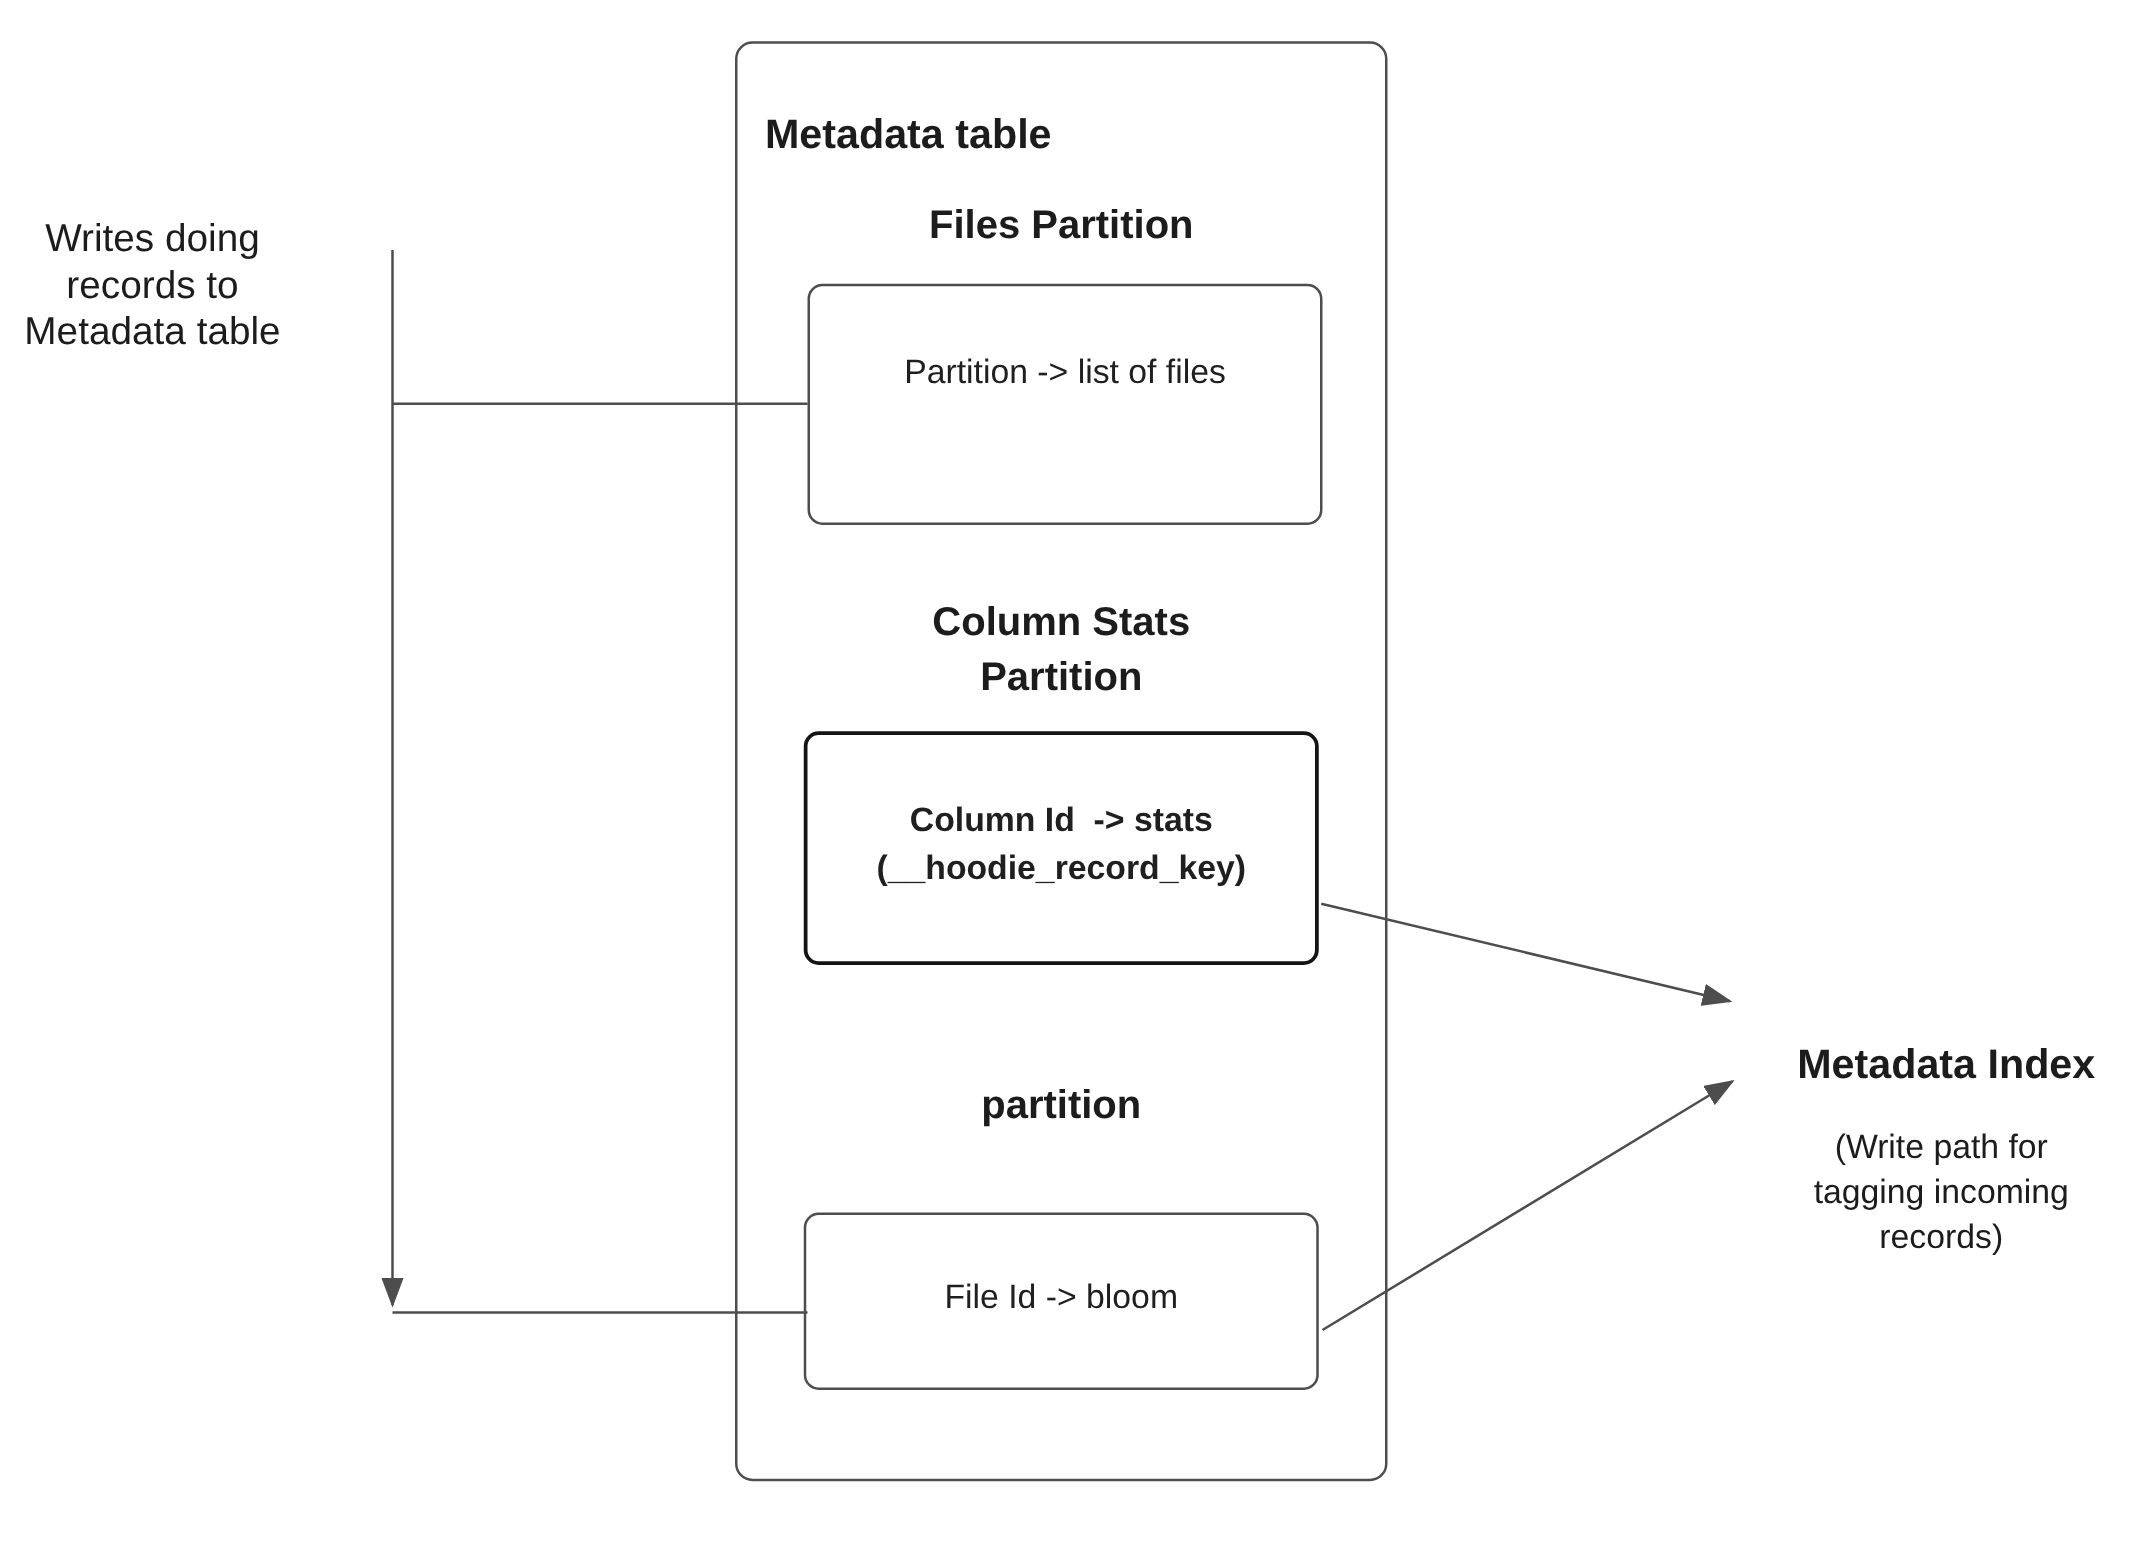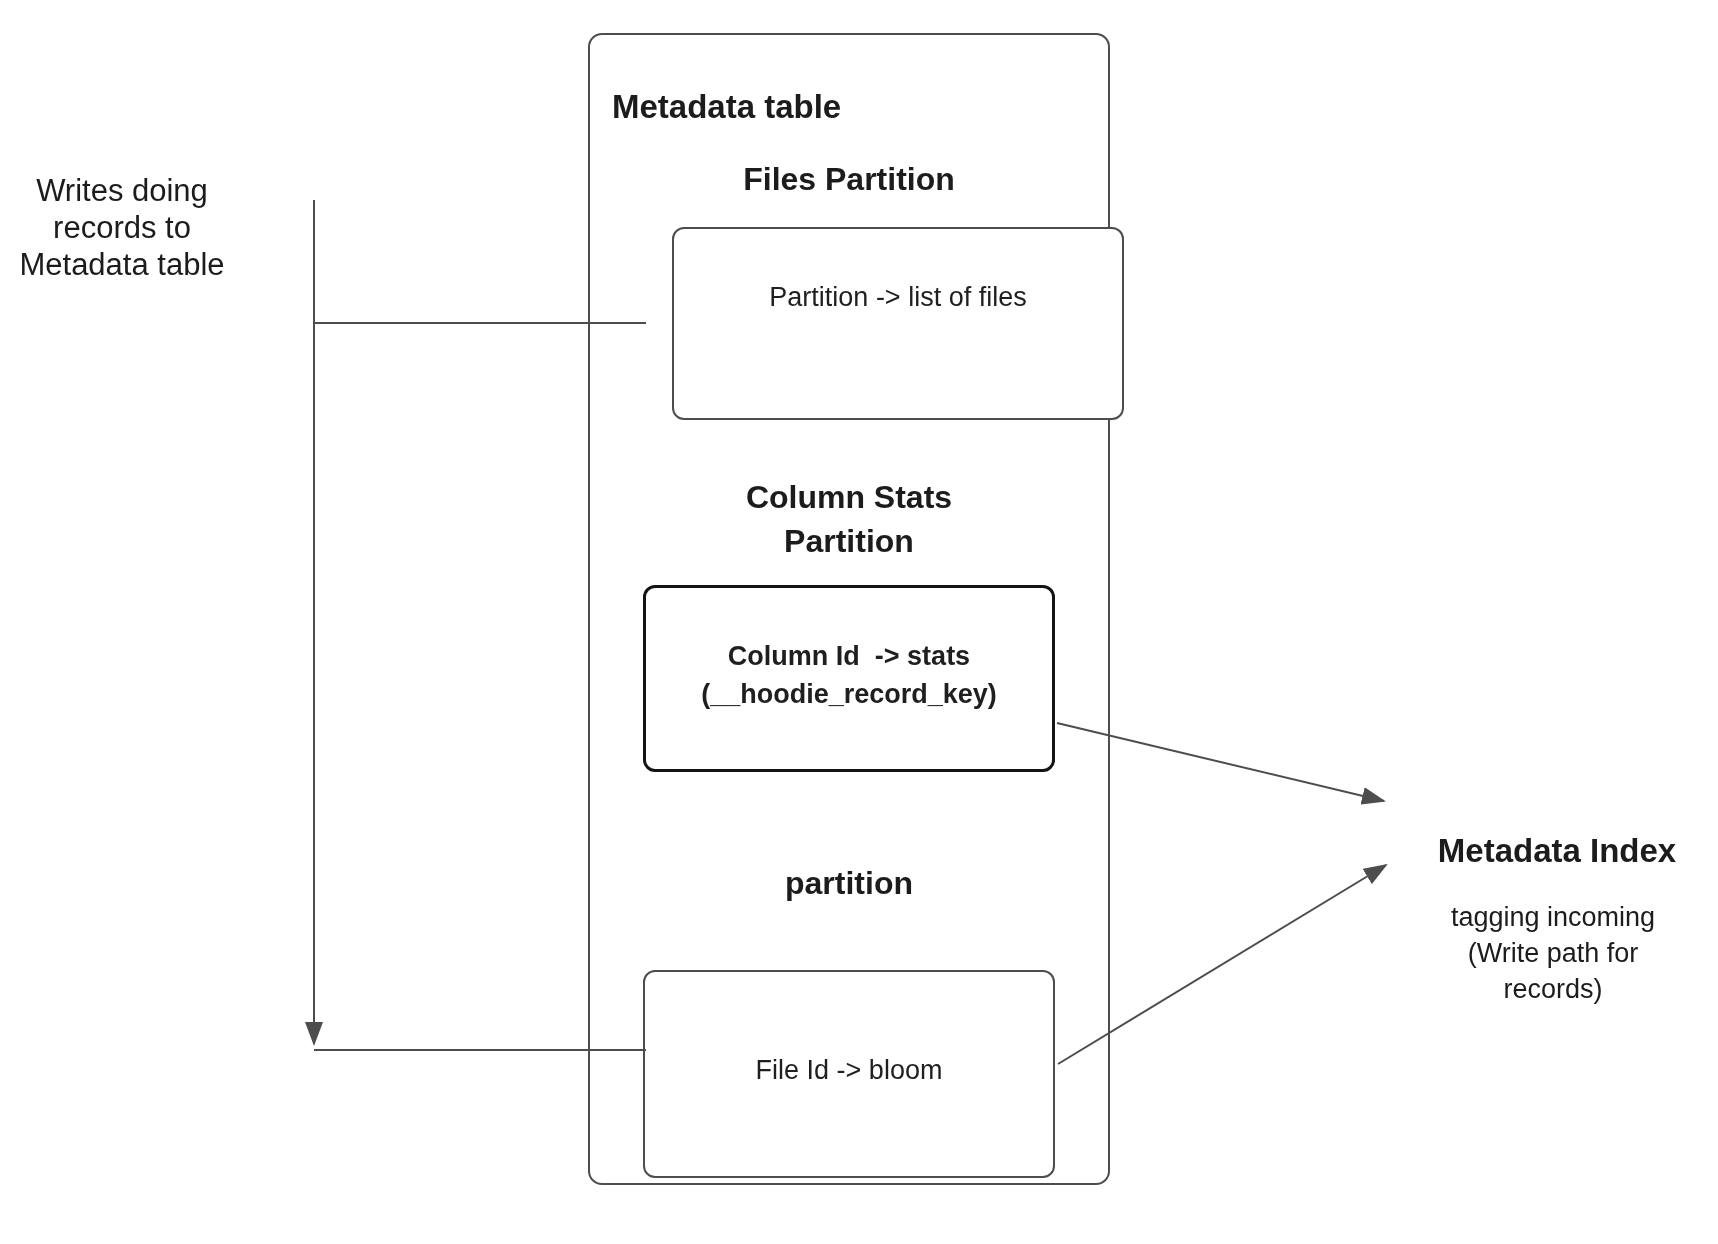--- a/index.html
+++ b/index.html
@@ -57,49 +57,49 @@
     <span class="line">records to</span>
     <span class="line">Metadata table</span>
   </div>
 
   <div class="box outer-box" style="left: 588px; top: 33px; width: 522px; height: 1152px;"></div>
 
   <div class="abs title" style="left: 612px; top: 86px;">Metadata table</div>
 
   <div class="heading" style="left: 643px; top: 157px; width: 412px;">Files Partition</div>
 
-  <div class="box" style="left: 672px; top: 227px; width: 452px; height: 193px; padding-bottom: 53px;">
+  <div class="box" style="left: 646px; top: 227px; width: 412px; height: 193px; padding-bottom: 53px;">
     <span class="body-text line">Partition -&gt; list of files</span>
   </div>
 
   <div class="heading" style="left: 643px; top: 475px; width: 412px;">
     <span class="line">Column Stats</span>
     <span class="line">Partition</span>
   </div>
 
   <div class="box thick-border" style="left: 643px; top: 585px; width: 412px; height: 187px; padding-bottom: 8px;">
     <div class="body-text">
       <span class="line">Column Id  -&gt; stats</span>
       <span class="line">(__hoodie_record_key)</span>
     </div>
   </div>
 
   <div class="heading" style="left: 643px; top: 861px; width: 412px;">
     <span class="line">partition</span>
   </div>
 
-  <div class="box" style="left: 643px; top: 970px; width: 412px; height: 208px; padding-bottom: 8px;">
+  <div class="box" style="left: 643px; top: 970px; width: 412px; height: 142px; padding-bottom: 8px;">
     <span class="body-text line">File Id -&gt; bloom</span>
   </div>
 
   <div class="index-title" style="left: 1407px; top: 806px; width: 300px;">Metadata Index</div>
 
   <div class="index-sub" style="left: 1403px; top: 899px; width: 300px;">
+    <span class="line">(Write path for</span>
     <span class="line">tagging incoming</span>
-    <span class="line">(Write path for</span>
     <span class="line">records)</span>
   </div>
 
   <svg class="overlay" width="1718" height="1244" viewBox="0 0 1718 1244">
     <defs>
       <marker id="arrowhead" viewBox="0 0 12 9" refX="11" refY="4.5" markerWidth="12" markerHeight="9" orient="auto-start-reverse" markerUnits="strokeWidth">
         <path d="M0,0 L12,4.5 L0,9 Z" fill="#4d4d4d"></path>
       </marker>
     </defs>
 

